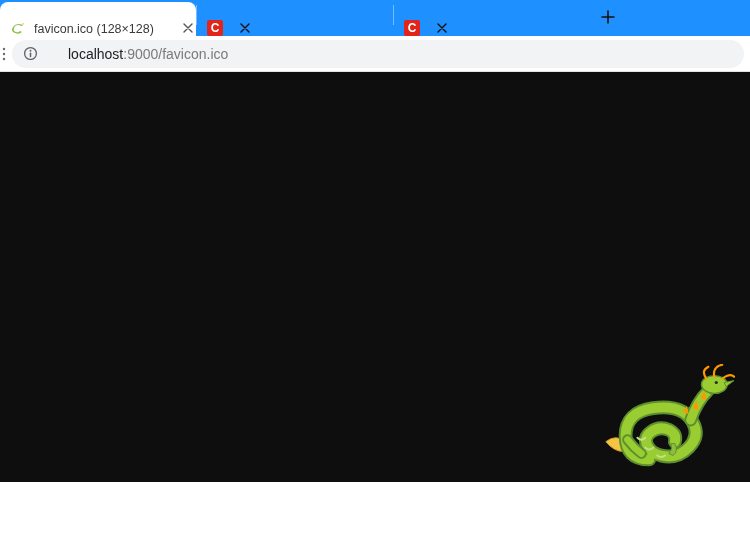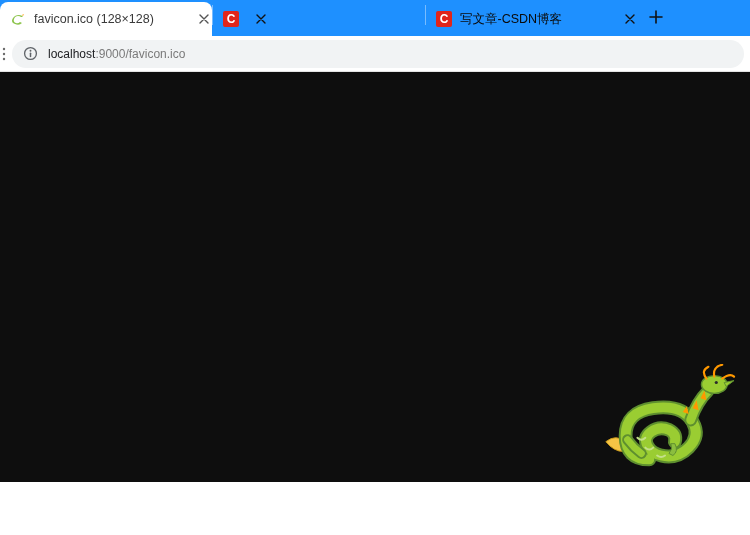--- a/index.html
+++ b/index.html
@@ -9,23 +9,23 @@
   
   .tabstrip {
     height: 36px;
     background: #1e90ff;
     display: flex;
     align-items: flex-end;
     padding-left: 0;
   }
   .tab {
     height: 34px;
-    width: 212px;
-    display: flex;
-    align-items: center;
+    width: 196px;
+    display: flex;
+    align-items: flex-end;
     padding: 0 0 0 10px;
     font-size: 12.5px;
     color: #333;
     cursor: default;
     position: relative;
   }
   .tab.active {
     background: #ffffff;
     border-top-left-radius: 8px;
     border-top-right-radius: 8px;
@@ -89,24 +89,25 @@
     padding: 0 10px;
     margin-left: 4px;
   }
   .site-info {
     width: 16px; height: 16px;
     display:flex; align-items:center; justify-content:center;
     color:#5f6368;
     margin-right: 10px;
   }
   .url {
-    font-size: 12px;
+    font-size: 14px;
     color: #7a7a7a;
     flex: 1 1 auto;
     white-space: nowrap;
+    margin-left: 20px;
   }
   .url .dark { color: #202124; }
 
   
   .viewport {
     width: 750px;
     height: 410px; 
     background: #0e0e0e;
     position: relative;
   }
@@ -157,21 +158,20 @@
         </svg>
     </span>
   </div>
 
   <div class="tab-sep"></div>
 
   <div class="tab">
     <span class="favicon">
       <span class="csdn-fav">C</span>
     </span>
-    <span class="title">写文章-CSDN博客</span>
     <span class="close">
       <svg viewBox="0 0 10 10" width="10" height="10">
           <path d="M1 1 L9 9 M9 1 L1 9" stroke="#111" stroke-width="1.4" stroke-linecap="round"></path>
         </svg>
     </span>
   </div>
 
   <div class="newtab">
     <svg viewBox="0 0 14 14" width="14" height="14">
         <path d="M7 1 V13 M1 7 H13" stroke="#111" stroke-width="1.6" stroke-linecap="round"></path>

